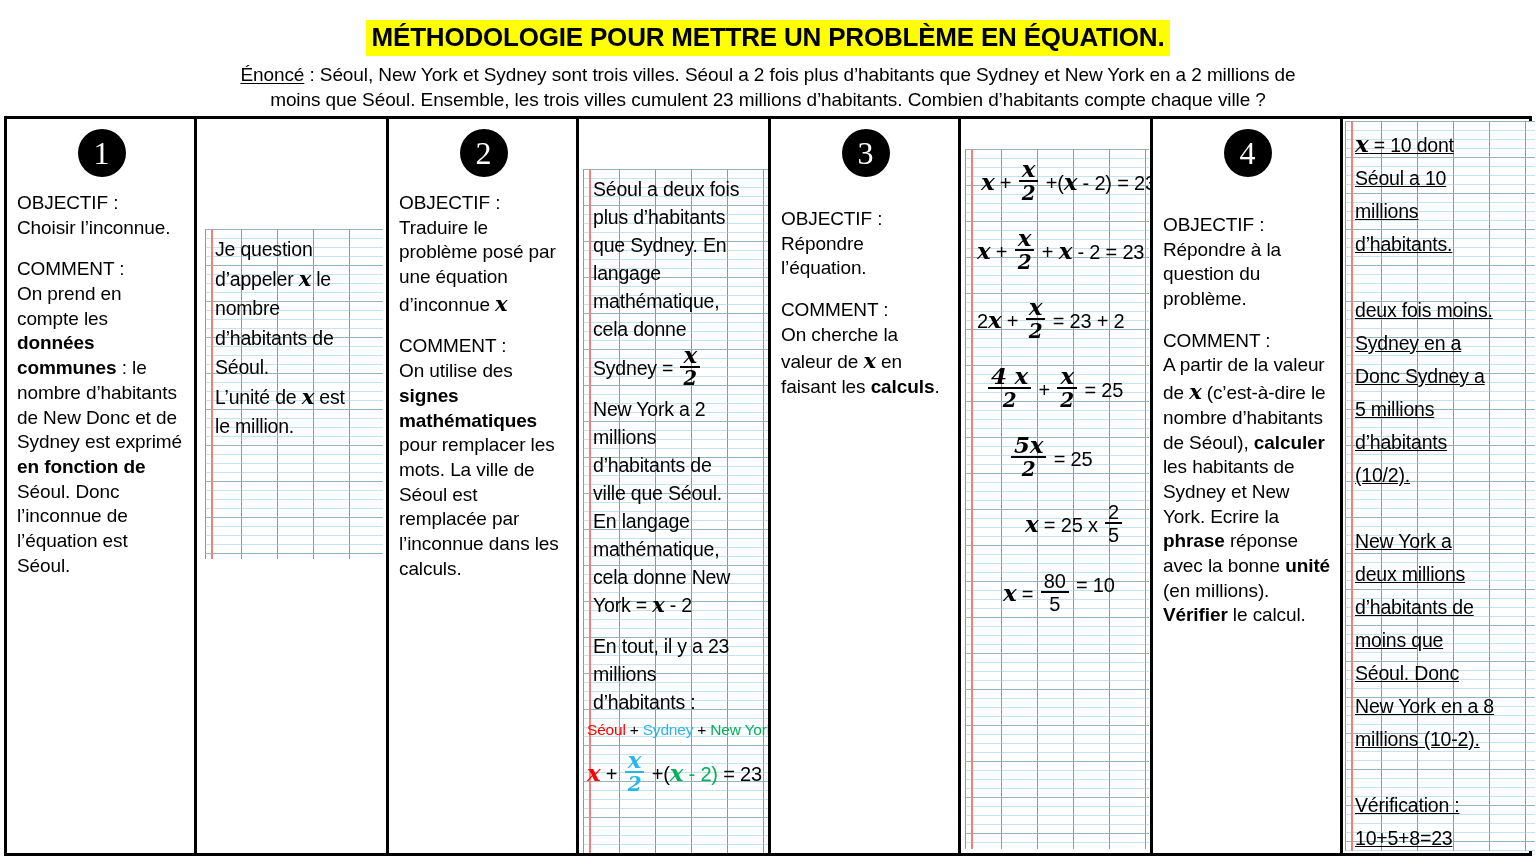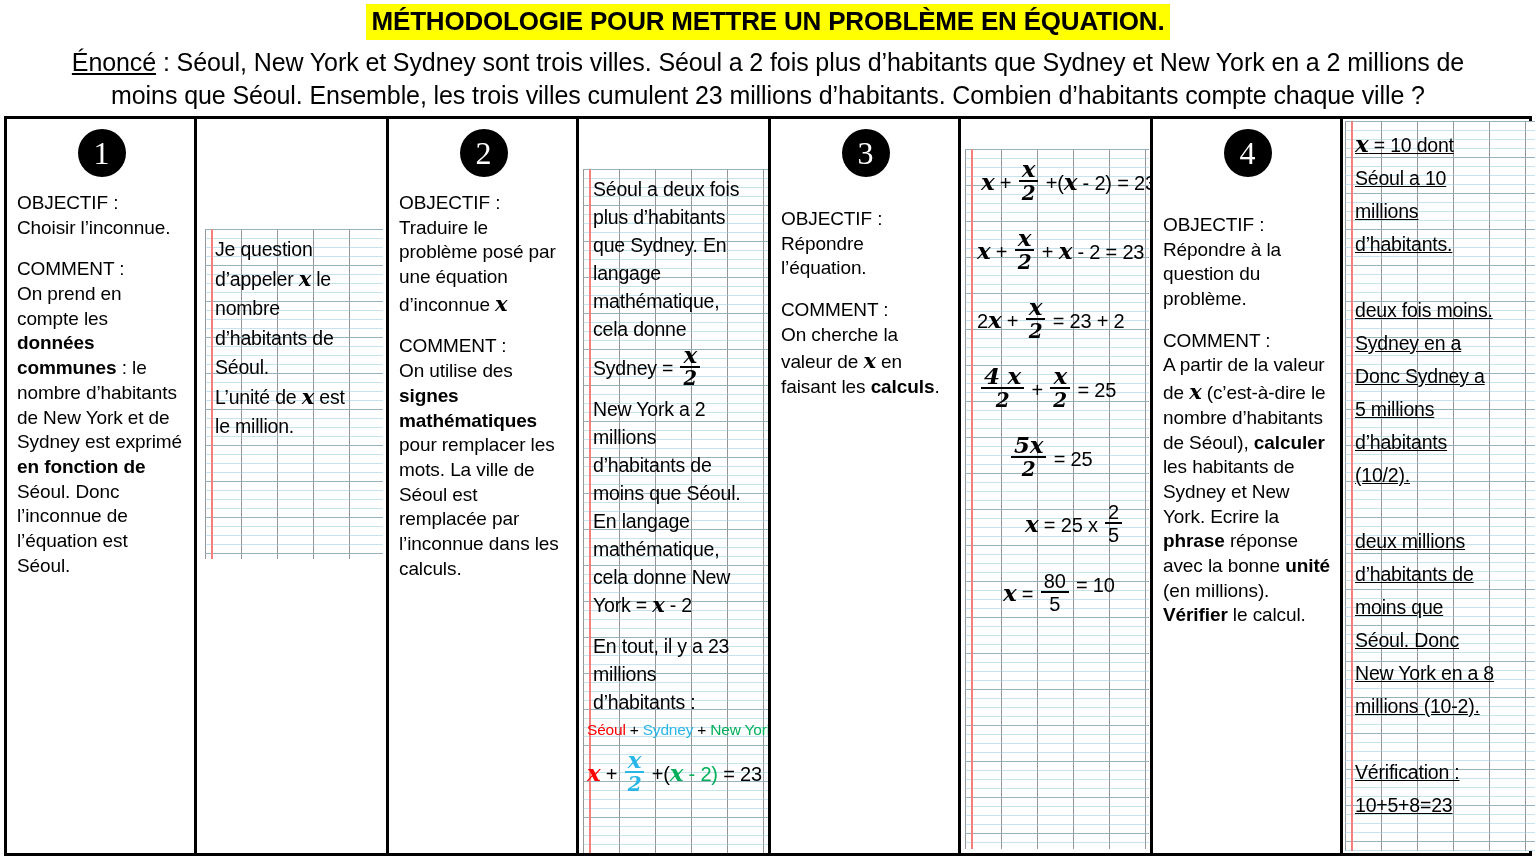--- a/index.html
+++ b/index.html
@@ -14,39 +14,39 @@
     font-family: "Liberation Sans", sans-serif;
     color: #000000;
     overflow: hidden;
   }
 
   
   .header {
     width: 1536px;
     height: 116px;
     box-sizing: border-box;
-    padding: 0;
+    padding: 16px;
     text-align: center;
   }
   .title-line {
     margin: 0;
     padding-top: 4px;
     line-height: 1.0;
   }
   .title-text {
     display: inline-block;
     background: #ffff00;
     font-size: 26px;
     font-weight: bold;
     letter-spacing: -0.2px;
     padding: 3px 6px 4px 6px;
     line-height: 1.12;
   }
   .statement {
-    font-size: 25px;
+    font-size: 19px;
     line-height: 1.32;
     margin: 6px auto 0 auto;
     width: 1400px;
     letter-spacing: -0.1px;
   }
   .statement u {
     text-decoration: underline;
     text-underline-offset: 2px;
   }
 
@@ -201,21 +201,21 @@
 
   <div class="col col-text">
     <div class="badge-wrap">
       <span class="badge">1</span>
     </div>
     <div class="blk">
       <div>OBJECTIF :</div>
       <div>Choisir l’inconnue.</div>
       <div class="gap"></div>
       <div>COMMENT  :</div>
-      <div><span>On prend en compte les </span><b>données communes</b><span> : le nombre d’habitants de New York et de Sydney est exprimé </span><b>en fonction de</b><span> Séoul. Donc l’inconnue de l’équation est Séoul.</span></div>
+      <div><span>On prend en compte les </span><b>données communes</b><span> : le nombre d’habitants de New Donc et de Sydney est exprimé </span><b>en fonction de</b><span> Séoul. Donc l’inconnue de l’équation est Séoul.</span></div>
     </div>
   </div>
 
   <div class="col col-note">
     <div class="paper" style="left:8px; top:110px; width:178px; height:330px;">
       <div class="margin-line"></div>
       <div class="paper-inner">
         <div>Je question</div>
         <div><span>d’appeler </span><span class="xv">x</span><span> le</span></div>
         <div>nombre</div>
@@ -247,21 +247,21 @@
         <div>Séoul a deux fois</div>
         <div>plus d’habitants</div>
         <div>que Sydney. En</div>
         <div>langage</div>
         <div>mathématique,</div>
         <div>cela donne</div>
         <div class="eq" style="height:52px;"><span>Sydney = </span><span class="frac"><span class="num xv big">x</span><span class="den">2</span></span></div>
         <div>New York a 2</div>
         <div>millions</div>
         <div>d’habitants de</div>
-        <div>moins que Séoul.</div>
+        <div>ville que Séoul.</div>
         <div>En langage</div>
         <div>mathématique,</div>
         <div>cela donne New</div>
         <div><span> York = </span><span class="xv">x</span><span> - 2</span></div>
         <div class="spacer-sm"></div>
         <div>En tout, il y a 23</div>
         <div>millions</div>
         <div>d’habitants :</div>
         <div class="colorline" style="margin-left:-6px;"><span class="c-seoul">Séoul</span> <span>+</span> <span class="c-sydney">Sydney</span> <span>+</span> <span class="c-ny">New York</span></div>
         <div class="coloreq" style="margin-left:-6px; margin-top:4px;"><span class="xv big c-seoul">x</span><span> + </span><span class="frac c-sydney"><span class="num xv big">x</span><span class="den">2</span></span><span> +(</span><span class="xv big c-ny">x</span><span class="c-ny"> - 2</span><span class="c-ny">)</span><span> = 23</span></div>
@@ -293,21 +293,21 @@
 
         <div class="eq-row">
           <div class="eq" style="left:2px;"><span class="xv big">x</span><span> + </span><span class="frac"><span class="num xv big">x</span><span class="den">2</span></span><span> + </span><span class="xv big">x</span><span>  - 2 = 23</span></div>
         </div>
 
         <div class="eq-row">
           <div class="eq" style="left:2px;"><span>2</span><span class="xv big">x</span><span> + </span><span class="frac"><span class="num xv big">x</span><span class="den">2</span></span><span>  = 23 + 2</span></div>
         </div>
 
         <div class="eq-row">
-          <div class="eq" style="left:4px;"><span class="frac plain"><span class="num xv big">4 x</span><span class="den" style="font-weight:bold;font-family:'DejaVu Serif',serif;font-style:italic;">2</span></span><span> + </span><span class="frac"><span class="num xv big">x</span><span class="den">2</span></span><span> = 25</span></div>
+          <div class="eq" style="left:11px;"><span class="frac plain"><span class="num xv big">4 x</span><span class="den" style="font-weight:bold;font-family:'DejaVu Serif',serif;font-style:italic;">2</span></span><span> + </span><span class="frac"><span class="num xv big">x</span><span class="den">2</span></span><span> = 25</span></div>
         </div>
 
         <div class="eq-row">
           <div class="eq" style="left:34px;"><span class="frac"><span class="num xv big">5x</span><span class="den">2</span></span><span>  =  25</span></div>
         </div>
 
         <div class="eq-row">
           <div class="eq" style="left:50px;"><span class="xv big">x</span><span>  =  25 x </span><span class="frac plain"><span class="num">2</span><span class="den">5</span></span></div>
         </div>
 
@@ -341,20 +341,21 @@
         <div>millions</div>
         <div>d’habitants.</div>
         <div style="height:33px;"></div>
         <div>deux fois moins.</div>
         <div>Sydney en a</div>
         <div>Donc Sydney a</div>
         <div>5 millions</div>
         <div>d’habitants</div>
         <div>(10/2).</div>
         <div style="height:33px;"></div>
+        <div>New York a</div>
         <div>deux millions</div>
         <div>d’habitants de</div>
         <div>moins que</div>
         <div>Séoul. Donc</div>
         <div>New York en a 8</div>
         <div>millions (10-2).</div>
         <div style="height:33px;"></div>
         <div>Vérification :</div>
         <div>10+5+8=23</div>
       </div>

